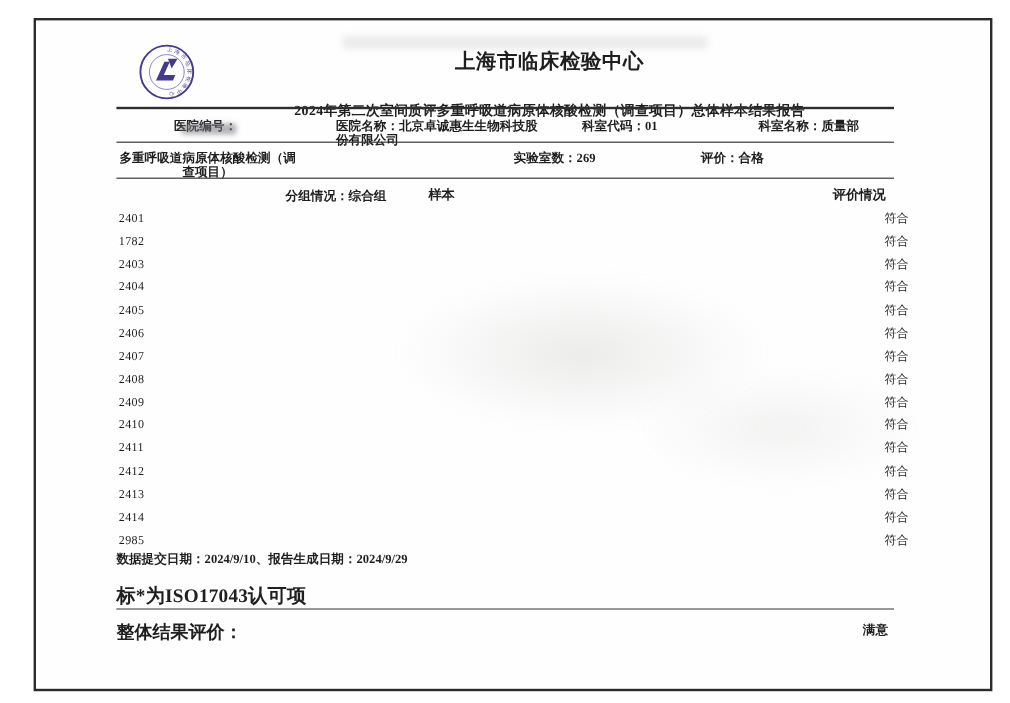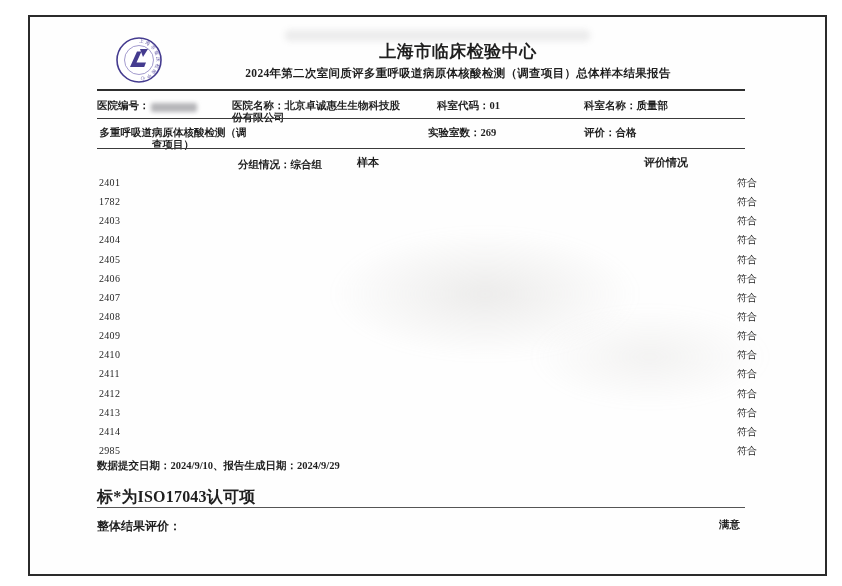--- a/index.html
+++ b/index.html
@@ -21,50 +21,50 @@
   .smudge-hospno{left:121px;top:86px;width:46px;height:9px;background:rgba(120,120,128,.55);filter:blur(2px);border-radius:2px;}
   .stain{border-radius:50%;filter:blur(6px);}
   .stain1{left:300px;top:212px;width:310px;height:130px;
     background:radial-gradient(ellipse at center,rgba(175,172,168,.22),rgba(175,172,168,0) 70%);}
   .stain2{left:500px;top:290px;width:240px;height:100px;
     background:radial-gradient(ellipse at center,rgba(175,172,168,.14),rgba(175,172,168,0) 70%);}
   
   .logo{left:85px;top:19px;width:48px;height:48px;}
   .titles{left:78px;top:0;width:700px;text-align:center;}
   .org-name{position:static;font-size:17px;font-weight:bold;margin-top:25px;line-height:20px;letter-spacing:.5px;}
-  .report-title{position:static;font-size:11.5px;font-weight:bold;line-height:14px;margin-top:4px;letter-spacing:.3px;}
+  .report-title{position:static;font-size:11.5px;font-weight:bold;line-height:14px;margin-top:24px;letter-spacing:.3px;}
   
   .hr{left:67px;width:648px;background:#3a3a3a;height:1px;}
   .hr1{top:72px;height:2px;background:#2e2e2e;}
   .hr2{top:101px;}
   .hr3{top:131px;}
   .hr4{top:490px;background:#555;}
   
   .cell{font-size:10.5px;font-weight:bold;line-height:11.5px;}
-  .r1{top:83px;}
+  .r1{top:83px;margin-left:48px;}
   .r2{top:110px;}
   .c1{left:67px;}
   .c1b{left:67px;width:152px;text-align:center;}
   .c2a{left:202px;width:178px;}
   .c2b{left:208px;width:170px;margin-top:32px;}
   .c3a{left:407px;}
   .c3b{left:398px;}
   .c4{left:554px;text-align:center;}
   
   .th{top:138px;font-size:11px;font-weight:bold;}
   .th-sample{left:288px;width:100px;text-align:center;}
-  .th-result{left:588px;width:96px;text-align:center;}
+  .th-result{left:612px;width:96px;text-align:right;}
   .rows{left:0;top:156px;width:100%;}
   .trow{position:relative;display:block;height:19.15px;line-height:19.3px;font-size:10px;}
   .tid{position:absolute;left:69px;letter-spacing:.3px;}
   .tres{position:absolute;left:631px;width:96px;text-align:right;}
   
   .f-dates{left:67px;top:442px;font-size:10.5px;font-weight:bold;}
   .f-iso{left:67px;top:470px;font-size:16px;font-weight:bold;letter-spacing:.2px;}
-  .f-overall-label{left:67px;top:501px;font-size:12px;font-weight:bold;}
+  .f-overall-label{left:67px;top:501px;font-size:15px;font-weight:bold;}
   .f-overall-value{left:610px;top:501px;width:100px;text-align:right;font-size:10.5px;font-weight:bold;}
 </style>
 </head>
 <body>
 
 <div class="frame">
 
   <div class="smudge smudge-title"></div>
   <div class="stain stain1"></div>
   <div class="stain stain2"></div>

